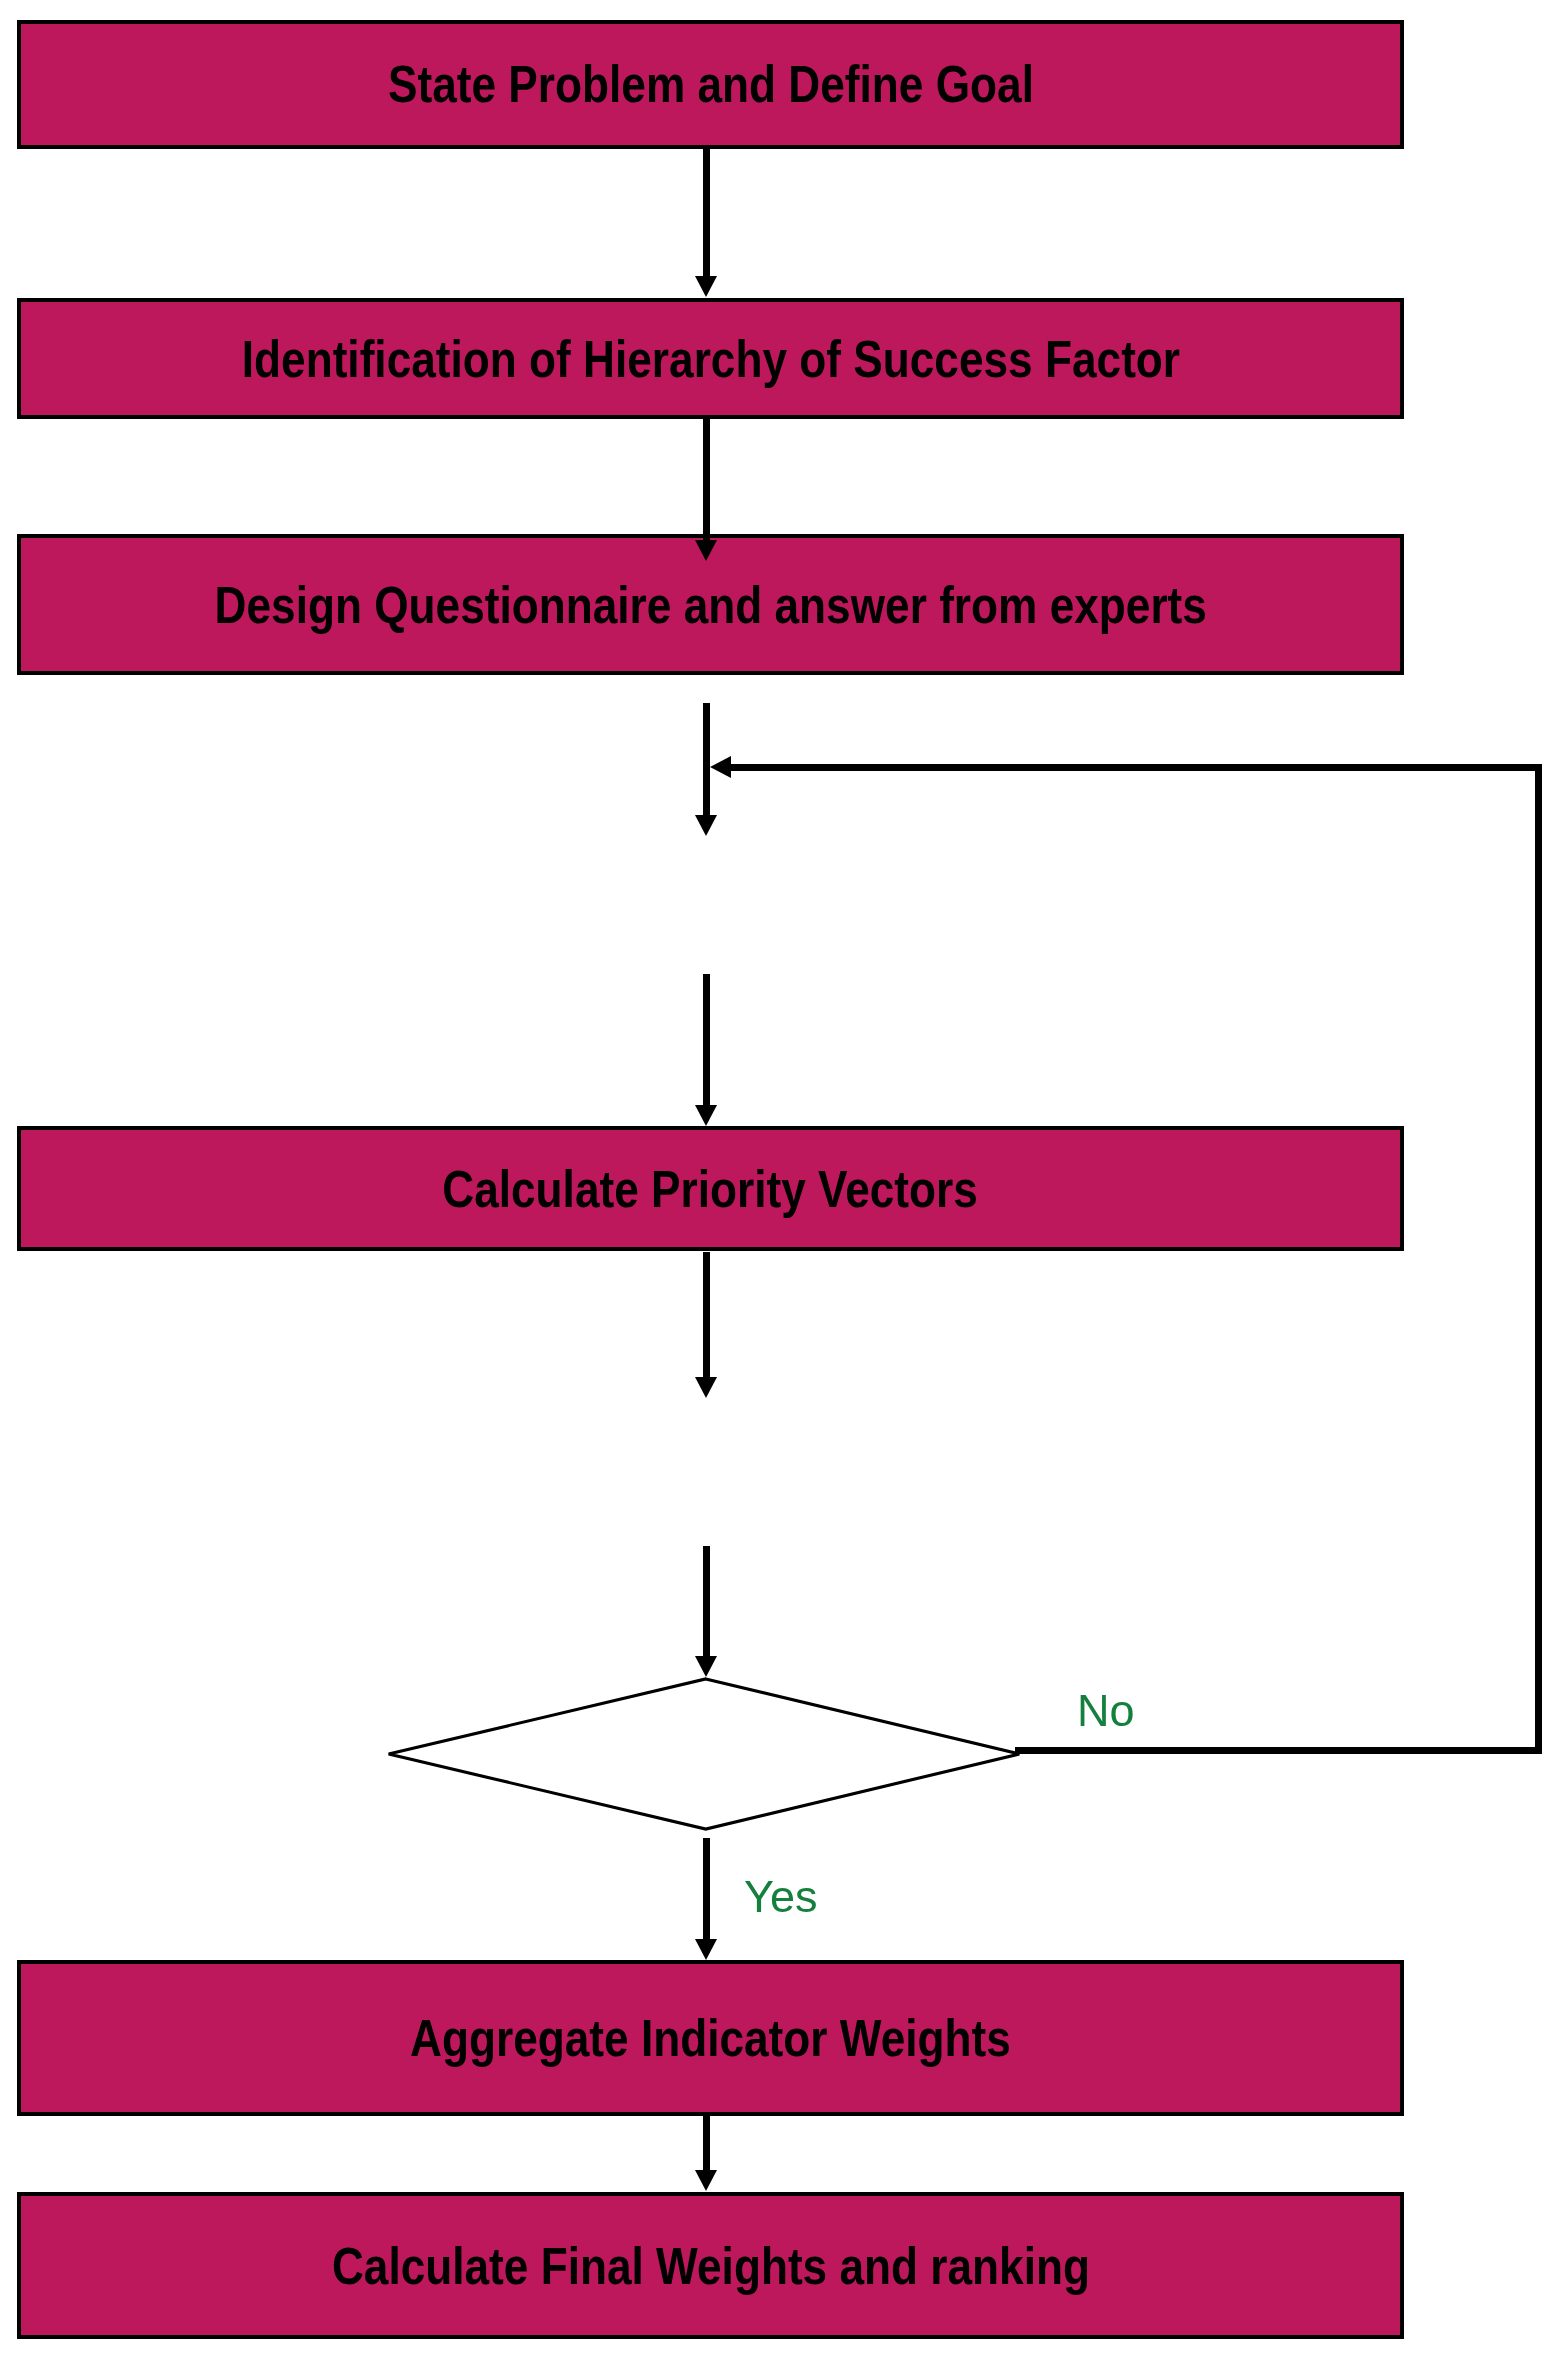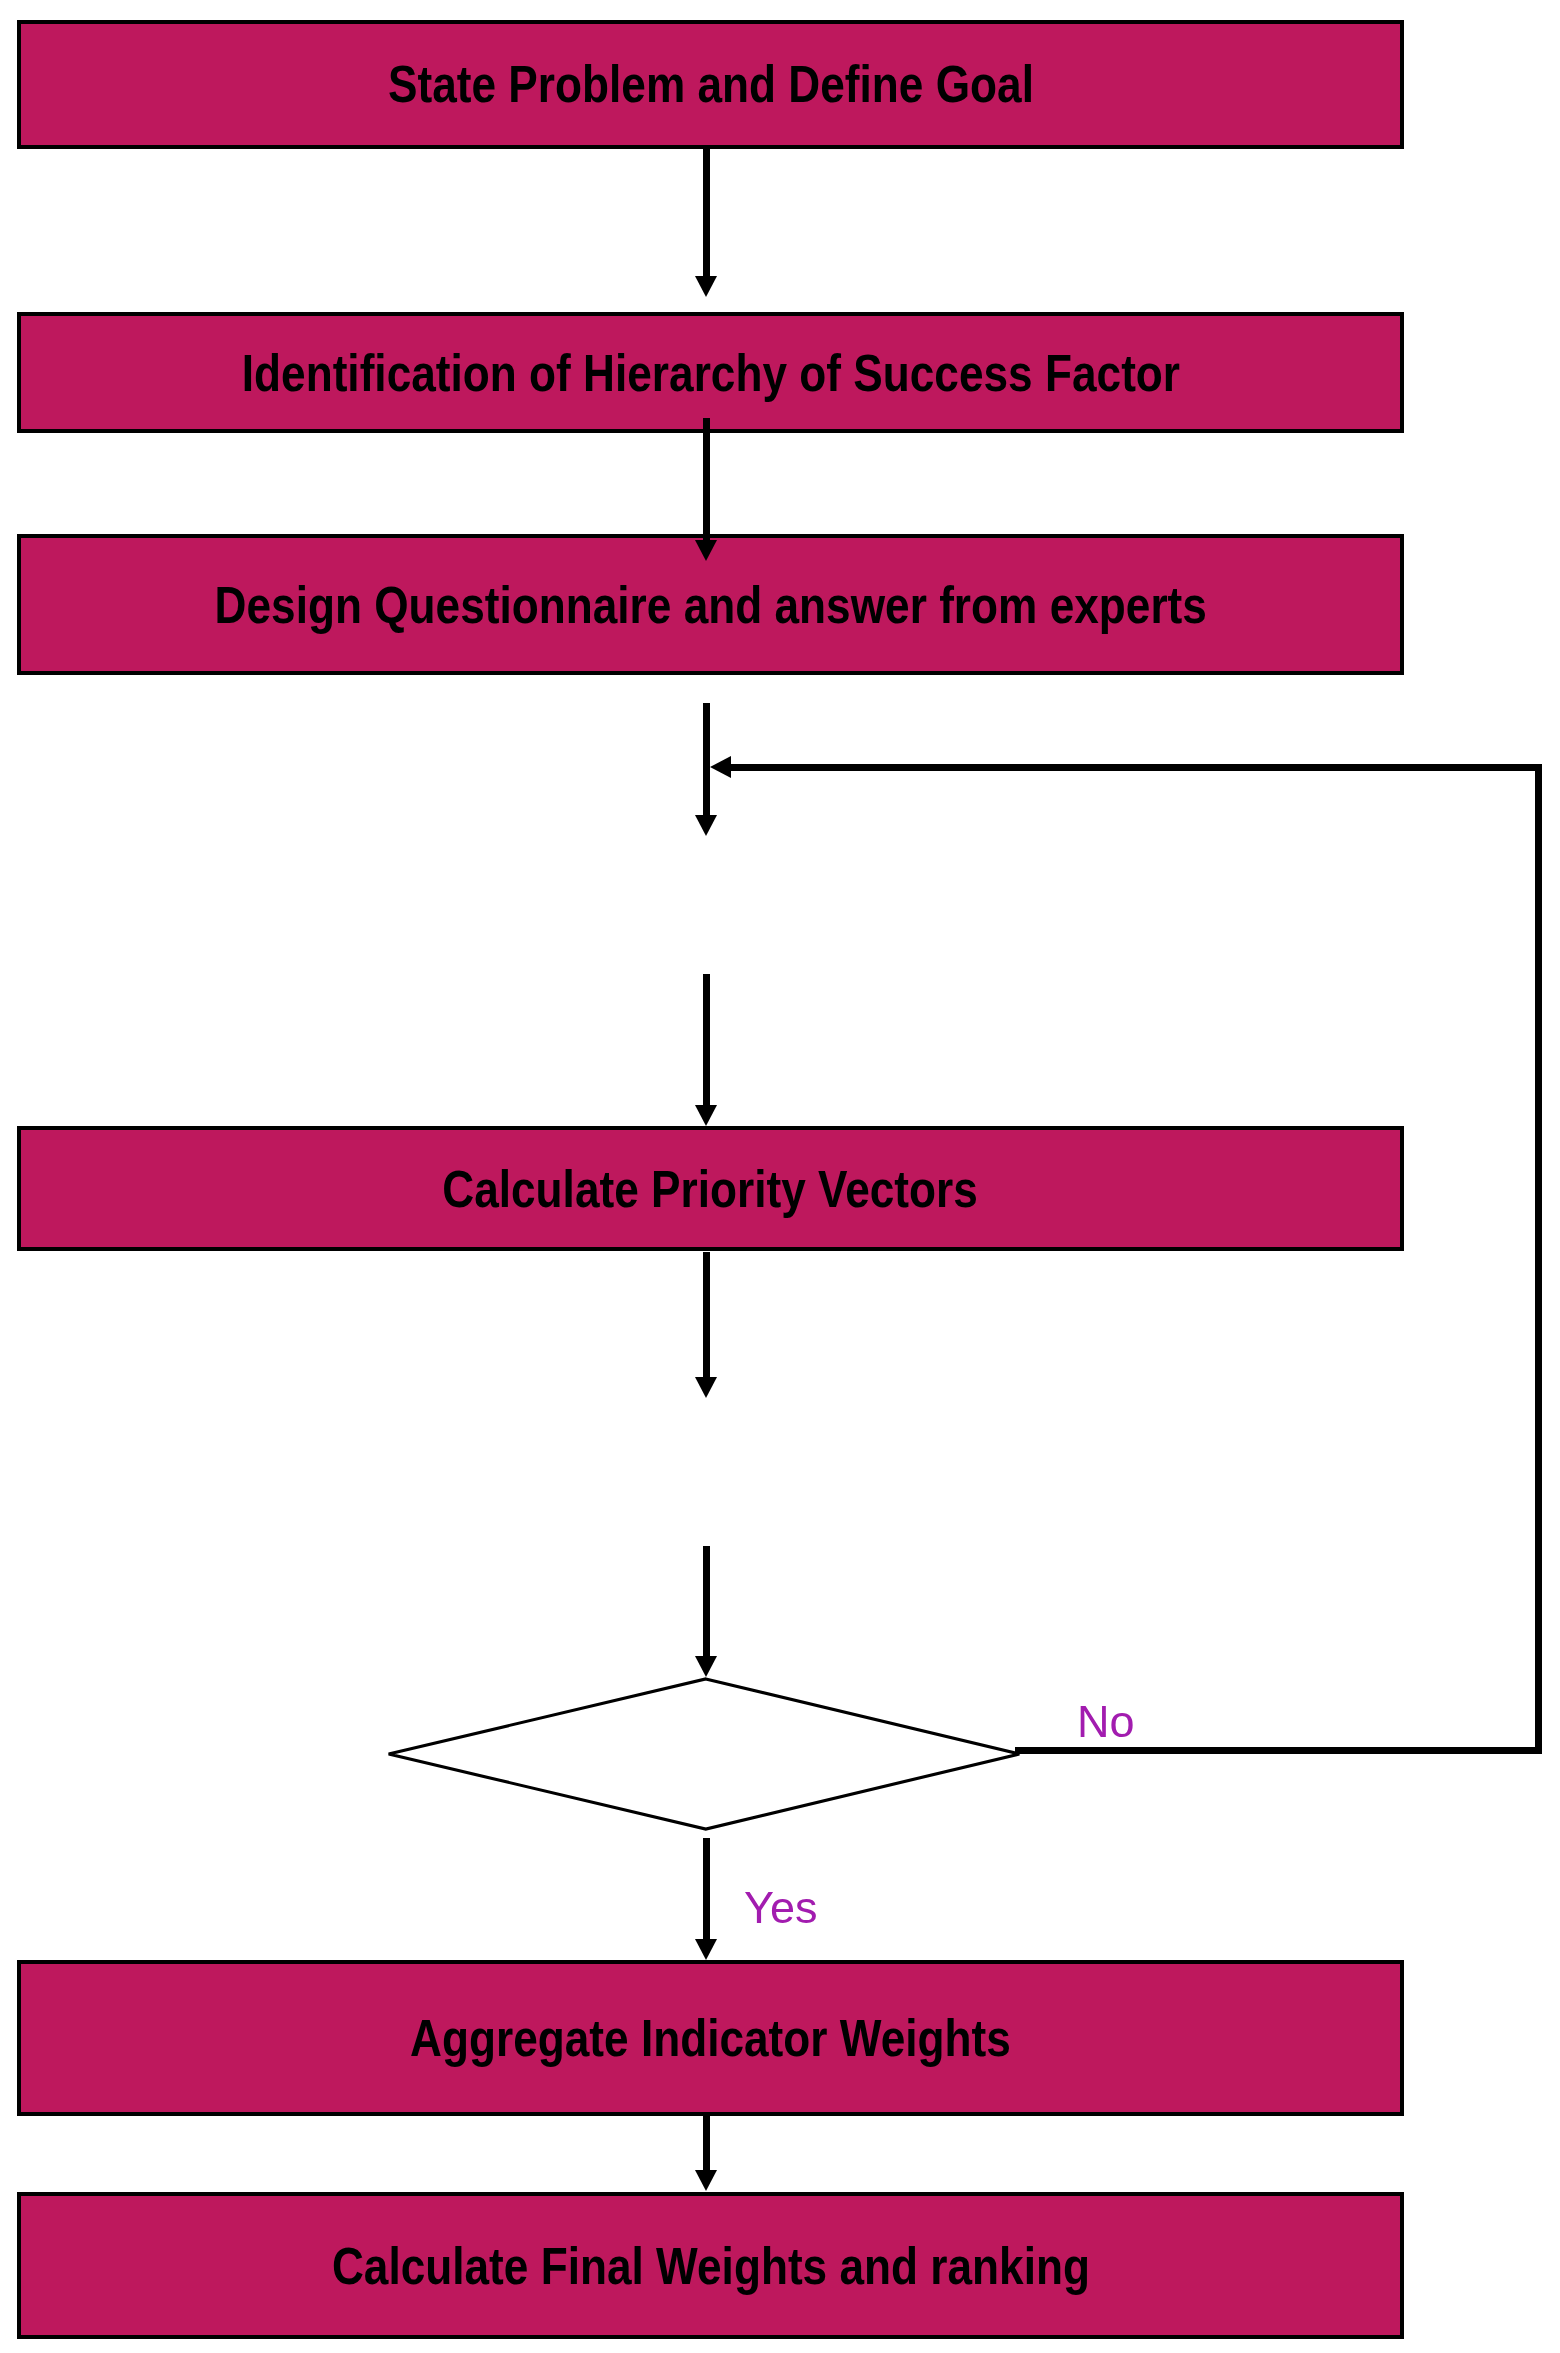--- a/index.html
+++ b/index.html
@@ -90,36 +90,35 @@
     color: #000000;
     white-space: nowrap;
     transform: scaleX(0.88);
     line-height: 1;
   }
   
   .edge-label {
     position: absolute;
     font-size: 45px;
     font-weight: normal;
-    color: #a21caf;
+    color: #15803d;
     line-height: 1;
     white-space: nowrap;
-    margin-top: 11px;
   }
 </style>
 </head>
 <body>
 
 <div id="canvas">
 
   <div class="node" style="top:19.7px;height:129px;">
     <span class="lbl">State Problem and Define Goal</span>
   </div>
 
-  <div class="node" style="top:312px;height:121px;">
+  <div class="node" style="top:298px;height:121px;">
     <span class="lbl">Identification of Hierarchy of Success Factor</span>
   </div>
 
   <div class="node" style="top:534px;height:141px;">
     <span class="lbl">Design Questionnaire and answer from experts</span>
   </div>
 
 
   <div class="node" style="top:1126px;height:125px;">
     <span class="lbl">Calculate Priority Vectors</span>

